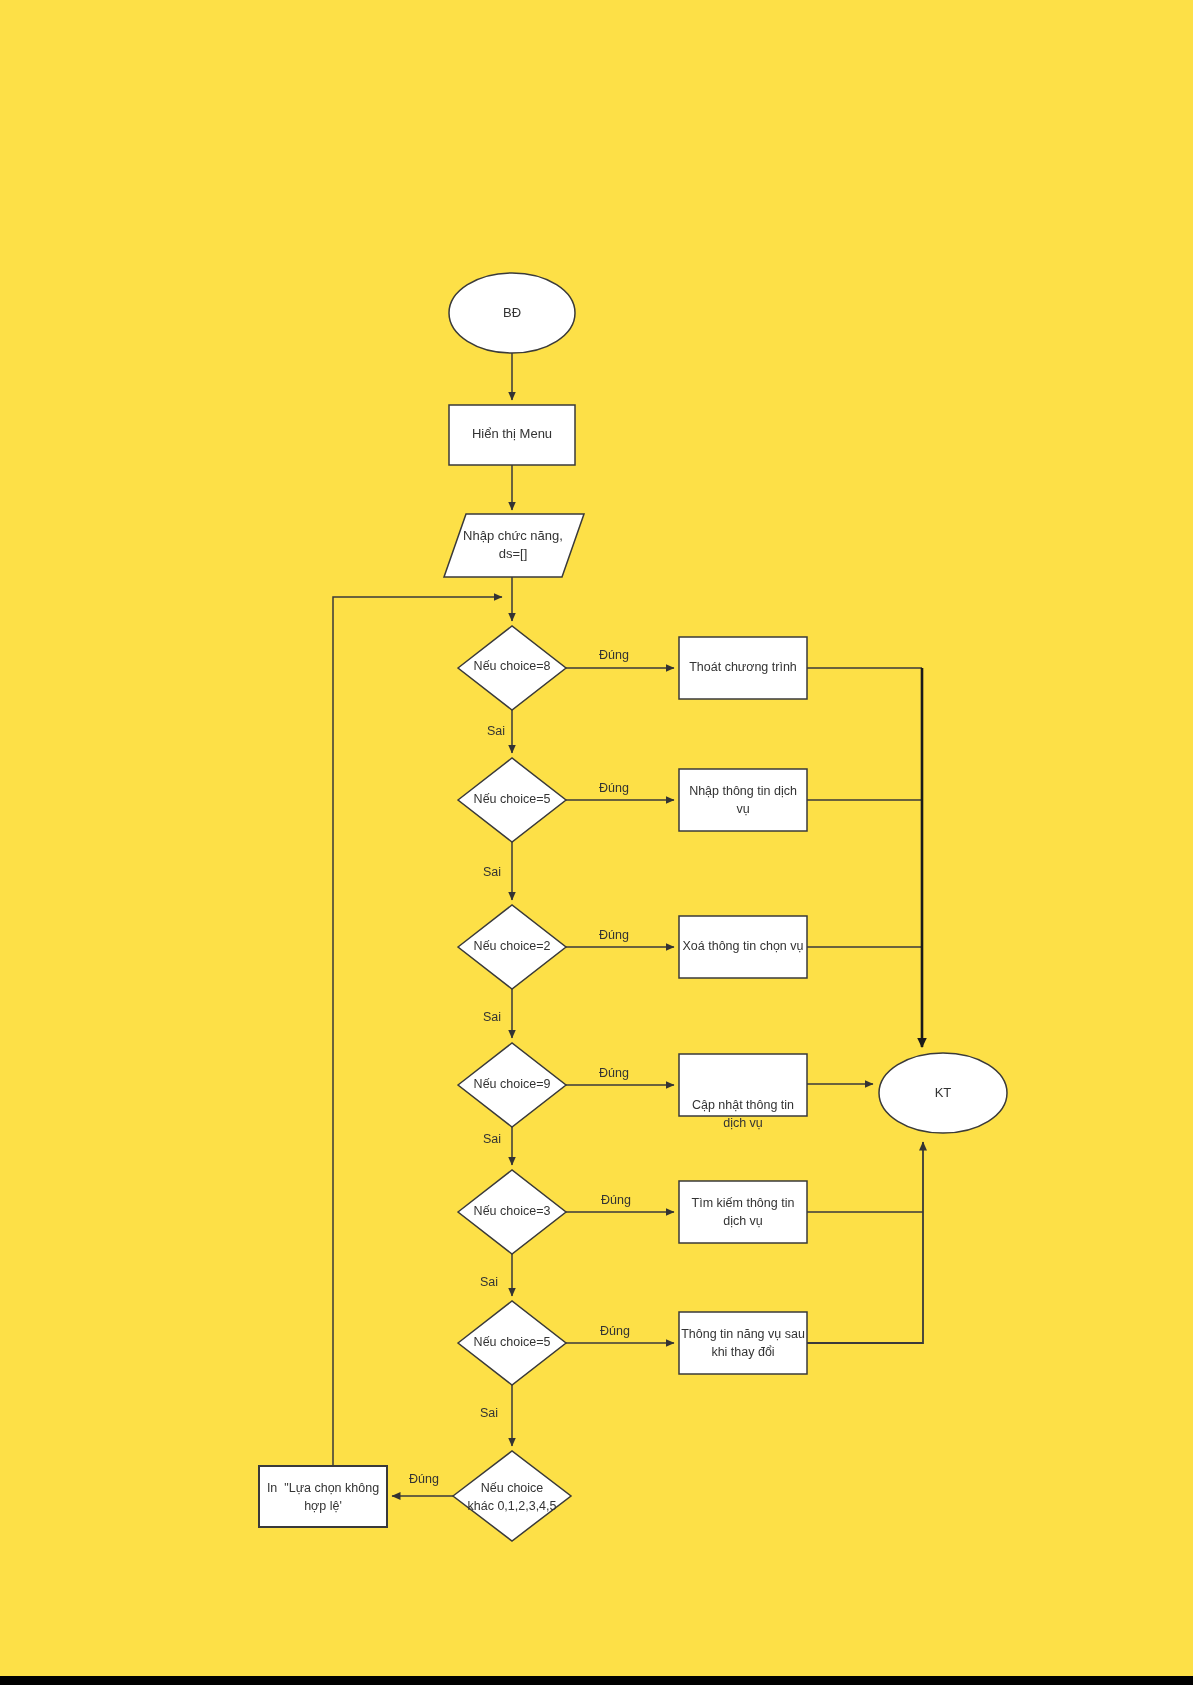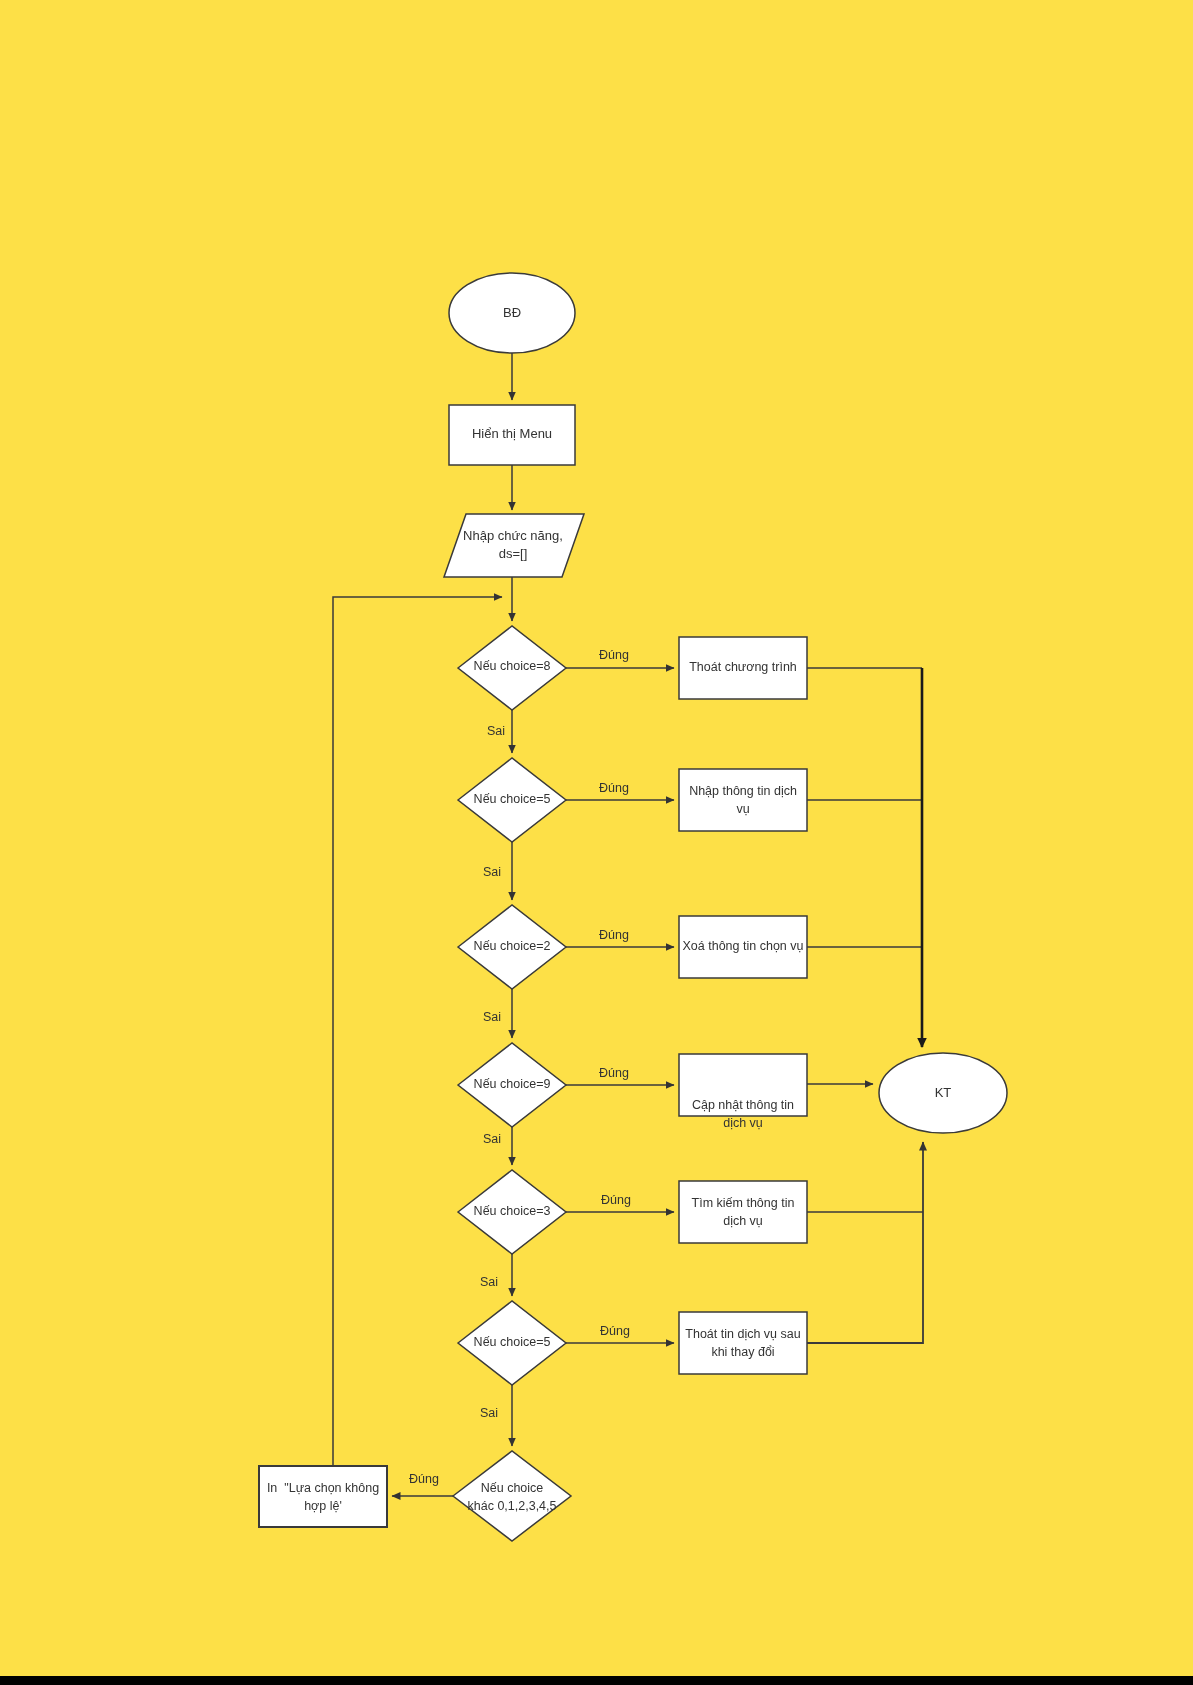--- a/index.html
+++ b/index.html
@@ -102,21 +102,21 @@
 khác 0,1,2,3,4,5</div>
 
   <div class="lbl small" style="left:743px;top:668px">Thoát chương trình</div>
   <div class="lbl small" style="left:743px;top:800px">Nhập thông tin dịch
 vụ</div>
   <div class="lbl small" style="left:743px;top:947px">Xoá thông tin chọn vụ</div>
   <div class="lbl small" style="left:743px;top:1114px">Cập nhật thông tin
 dịch vụ</div>
   <div class="lbl small" style="left:743px;top:1212px">Tìm kiếm thông tin
 dịch vụ</div>
-  <div class="lbl small" style="left:743px;top:1343px">Thoát tin dịch vụ sau
+  <div class="lbl small" style="left:743px;top:1343px">Thông tin năng vụ sau
 khi thay đổi</div>
 
   <div class="lbl small" style="left:323px;top:1497px">In  "Lựa chọn không
 hợp lệ'</div>
   <div class="lbl" style="left:943px;top:1093px">KT</div>
 
   <div class="lbl small" style="left:496px;top:732px">Sai</div>
   <div class="lbl small" style="left:492px;top:873px">Sai</div>
   <div class="lbl small" style="left:492px;top:1018px">Sai</div>
   <div class="lbl small" style="left:492px;top:1140px">Sai</div>

